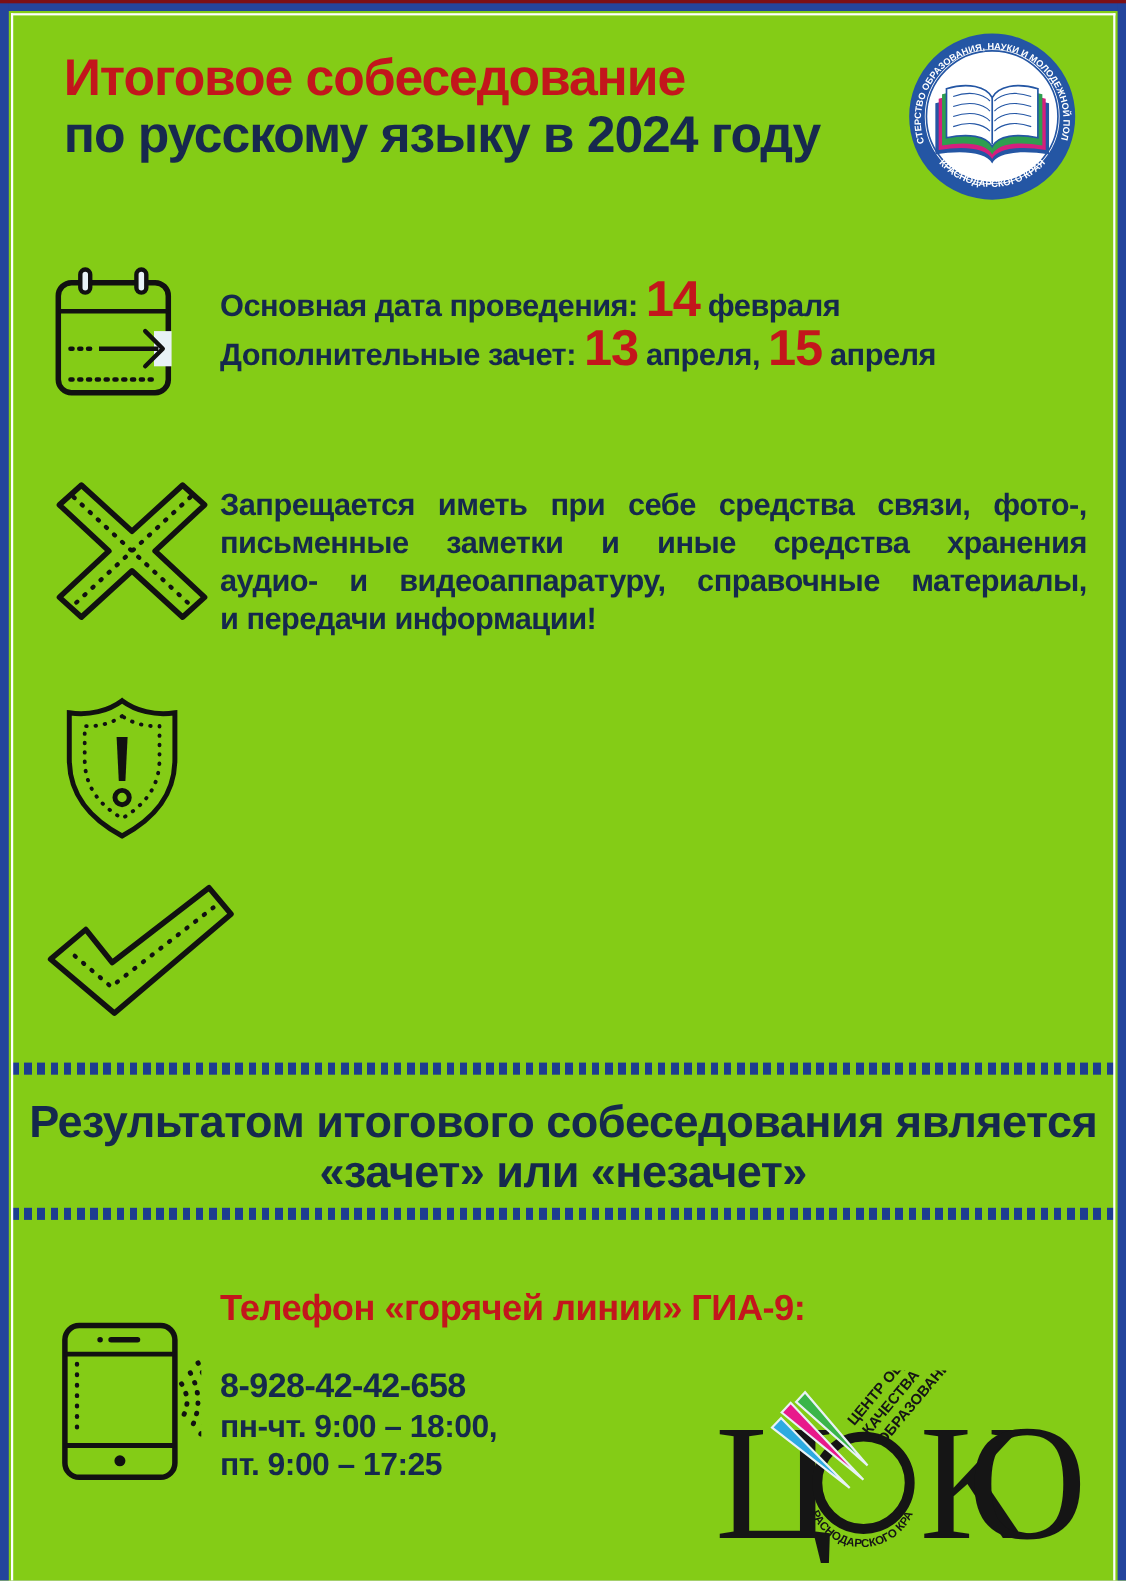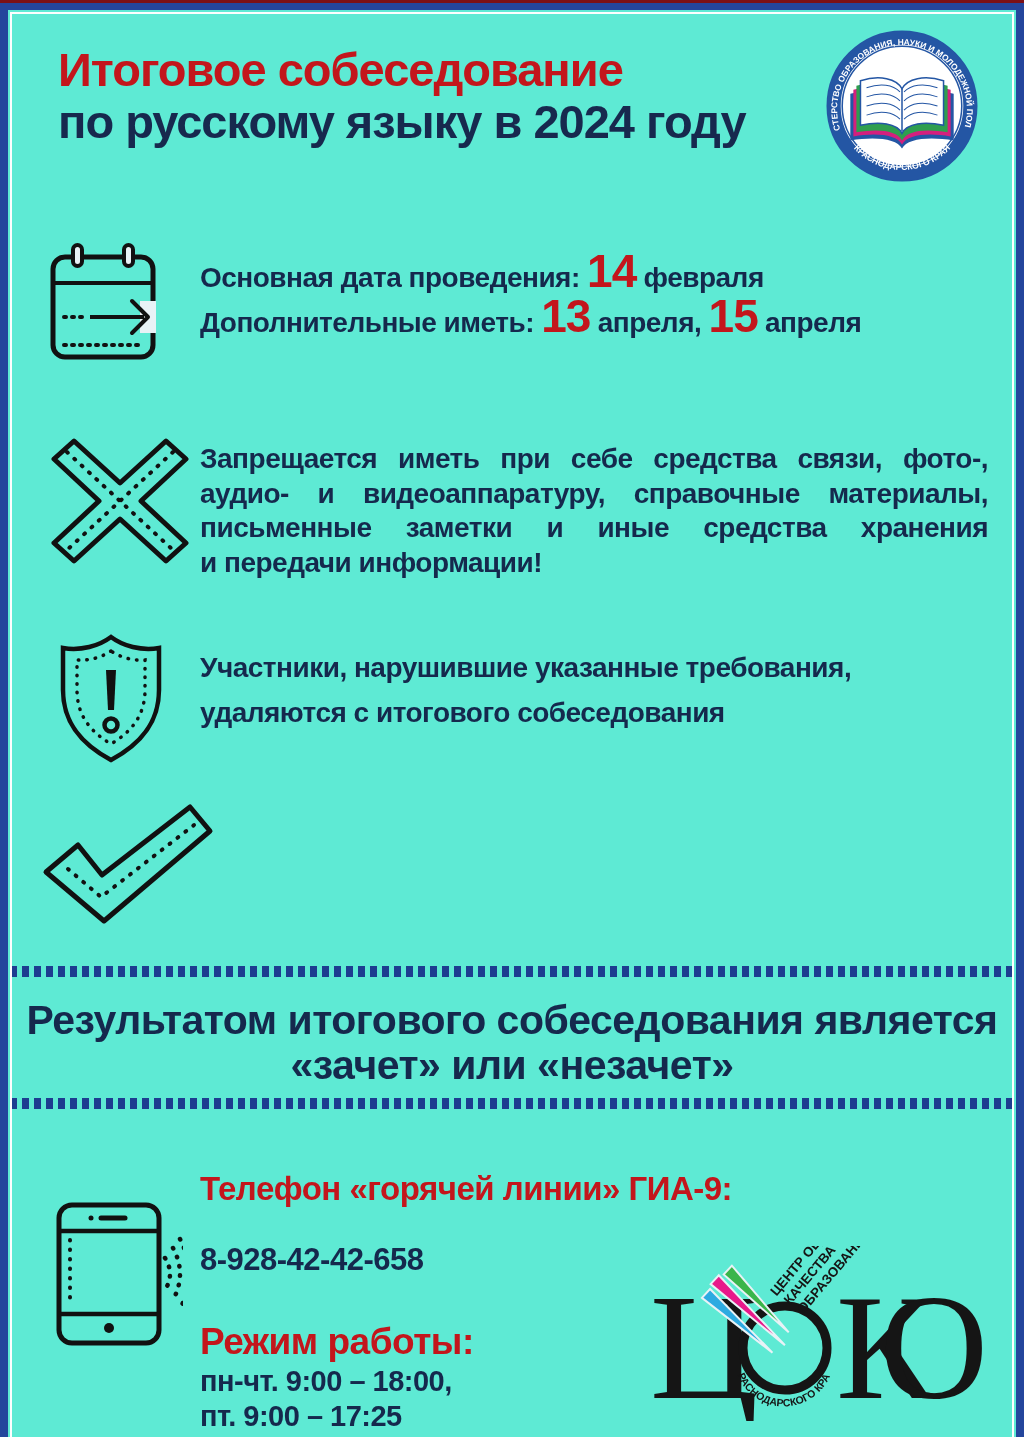--- a/index.html
+++ b/index.html
@@ -1,19 +1,19 @@
 <!DOCTYPE html>
 <html><head>
 <meta charset="utf-8">
 <style>
   html,body{margin:0;padding:0;background:#cfd6dd;}
   .poster{
     position:relative;
     width:1024px;height:1437px;
-    background:#5eead4;
+    background:#84cc16;
     font-family:"Liberation Sans",sans-serif;
     overflow:hidden;
     box-sizing:border-box;
   }
   .top-red-line{position:absolute;left:0;top:0;width:100%;height:3px;background:#7c1016;z-index:6;}
   .frame-blue{position:absolute;left:0;top:2px;right:0;bottom:0;border:8px solid #24459c;border-bottom:none;z-index:5;pointer-events:none;}
   .frame-white{position:absolute;left:10px;top:12px;right:10px;bottom:0;border:2px solid #fdfefe;border-bottom:none;z-index:5;pointer-events:none;}
 
   .title{position:absolute;left:58px;top:44px;font-weight:bold;letter-spacing:-1px;line-height:52px;white-space:nowrap;}
   .title .t1{font-size:47px;color:#c3161c;}
@@ -109,50 +109,46 @@
     <polyline points="84,60 100,76 84,92" fill="none" stroke="#111" stroke-width="4" stroke-linejoin="round" stroke-linecap="round"></polyline>
     <line x1="16" y1="104" x2="94" y2="104" stroke="#111" stroke-width="4" stroke-dasharray="2 6" stroke-linecap="round"></line>
   </svg>
   <div class="row-text dates-text">
     <div class="nowrap">
       <span>Основная дата проведения:</span>
       <span class="bignum">14</span>
       <span>февраля</span>
     </div>
     <div class="nowrap">
-      <span>Дополнительные иметь:</span>
+      <span>Дополнительные зачет:</span>
       <span class="bignum">13</span>
       <span>апреля,</span>
       <span class="bignum">15</span>
       <span>апреля</span>
     </div>
   </div>
 
   <svg class="icon icon-x" width="150" height="130" viewBox="0 0 150 130">
     <path d="M9,23 L29,5 L75,47 L121,5 L141,23 L96,65 L141,107 L121,125 L75,83 L29,125 L9,107 L54,65 Z" fill="none" stroke="#111" stroke-width="5" stroke-linejoin="round"></path>
     <line x1="22" y1="16" x2="128" y2="114" stroke="#111" stroke-width="4" stroke-dasharray="1 9" stroke-linecap="round"></line>
     <line x1="128" y1="16" x2="22" y2="114" stroke="#111" stroke-width="4" stroke-dasharray="1 9" stroke-linecap="round"></line>
   </svg>
   <div class="row-text proh-text">
     <div class="just">Запрещается иметь при себе средства связи, фото-,</div>
+    <div class="just">письменные заметки и иные средства хранения</div>
     <div class="just">аудио- и видеоаппаратуру, справочные материалы,</div>
-    <div class="just">письменные заметки и иные средства хранения</div>
     <div>и передачи информации!</div>
   </div>
 
   <svg class="icon icon-shield" width="122" height="132" viewBox="0 0 122 132">
     <path d="M61,5 C49,14 31,19 13,16 L13,58 C13,92 33,113 61,128 C89,113 109,92 109,58 L109,16 C91,19 73,14 61,5 Z" fill="none" stroke="#111" stroke-width="4.5"></path>
     <path d="M61,19 C52,25 40,29 27,28 L27,58 C27,84 41,100 61,112 C81,100 95,84 95,58 L95,28 C82,29 70,25 61,19 Z" fill="none" stroke="#111" stroke-width="3.5" stroke-dasharray="0.5 8" stroke-linecap="round"></path>
     <path d="M56,38 L66,38 L64,78 L58,78 Z" fill="#111"></path>
     <circle cx="61" cy="93" r="6.5" fill="none" stroke="#111" stroke-width="4.5"></circle>
   </svg>
-  <div class="row-text removal-text">
-    <div class="nowrap">Участники, нарушившие указанные требования,</div>
-    <div class="nowrap">удаляются с итогового собеседования</div>
-  </div>
 
   <svg class="icon icon-check" width="176" height="124" viewBox="0 0 176 124">
     <path d="M8,70 L40,43 L64,73 L152,5 L172,29 L66,119 Z" fill="none" stroke="#111" stroke-width="5" stroke-linejoin="round"></path>
     <polyline points="30,67 63,95 156,23" fill="none" stroke="#111" stroke-width="4" stroke-dasharray="1 9" stroke-linecap="round"></polyline>
   </svg>
 
   <div class="divider d1"></div>
   <div class="result">
     <div>Результатом итогового собеседования является</div>
     <div>«зачет» или «незачет»</div>
@@ -167,21 +163,20 @@
     <line x1="48" y1="18" x2="72" y2="18" stroke="#111" stroke-width="5" stroke-linecap="round"></line>
     <circle cx="56" cy="128" r="5" fill="#111"></circle>
     <line x1="17" y1="40" x2="17" y2="106" stroke="#111" stroke-width="4" stroke-dasharray="0.5 9" stroke-linecap="round"></line>
     <path d="M112,58 Q122,74 112,90" fill="none" stroke="#111" stroke-width="4.5" stroke-dasharray="0.5 9" stroke-linecap="round"></path>
     <path d="M120,48 Q134,74 120,100" fill="none" stroke="#111" stroke-width="4.5" stroke-dasharray="0.5 9" stroke-linecap="round"></path>
     <path d="M127,39 Q145,74 127,109" fill="none" stroke="#111" stroke-width="4.5" stroke-dasharray="0.5 9" stroke-linecap="round"></path>
   </svg>
   <div class="contacts">
     <div class="hotline-title">Телефон «горячей линии» ГИА-9:</div>
     <div class="phone-number">8-928-42-42-658</div>
-    <div class="schedule-title">Режим работы:</div>
     <div class="schedule-line">пн-чт. 9:00 – 18:00,</div>
     <div class="schedule-line">пт. 9:00 – 17:25</div>
   </div>
 
   <svg class="coko" viewBox="0 0 345 175">
     <defs>
       <path id="cokoArc" d="M 90,130 A 50,50 0 0 0 182,130"></path>
     </defs>
     <text x="2" y="152" font-family="Liberation Serif, serif" font-size="150" fill="#151515" textLength="80">Ц</text>
     <circle cx="137" cy="102" r="42" fill="none" stroke="#151515" stroke-width="9"></circle>

